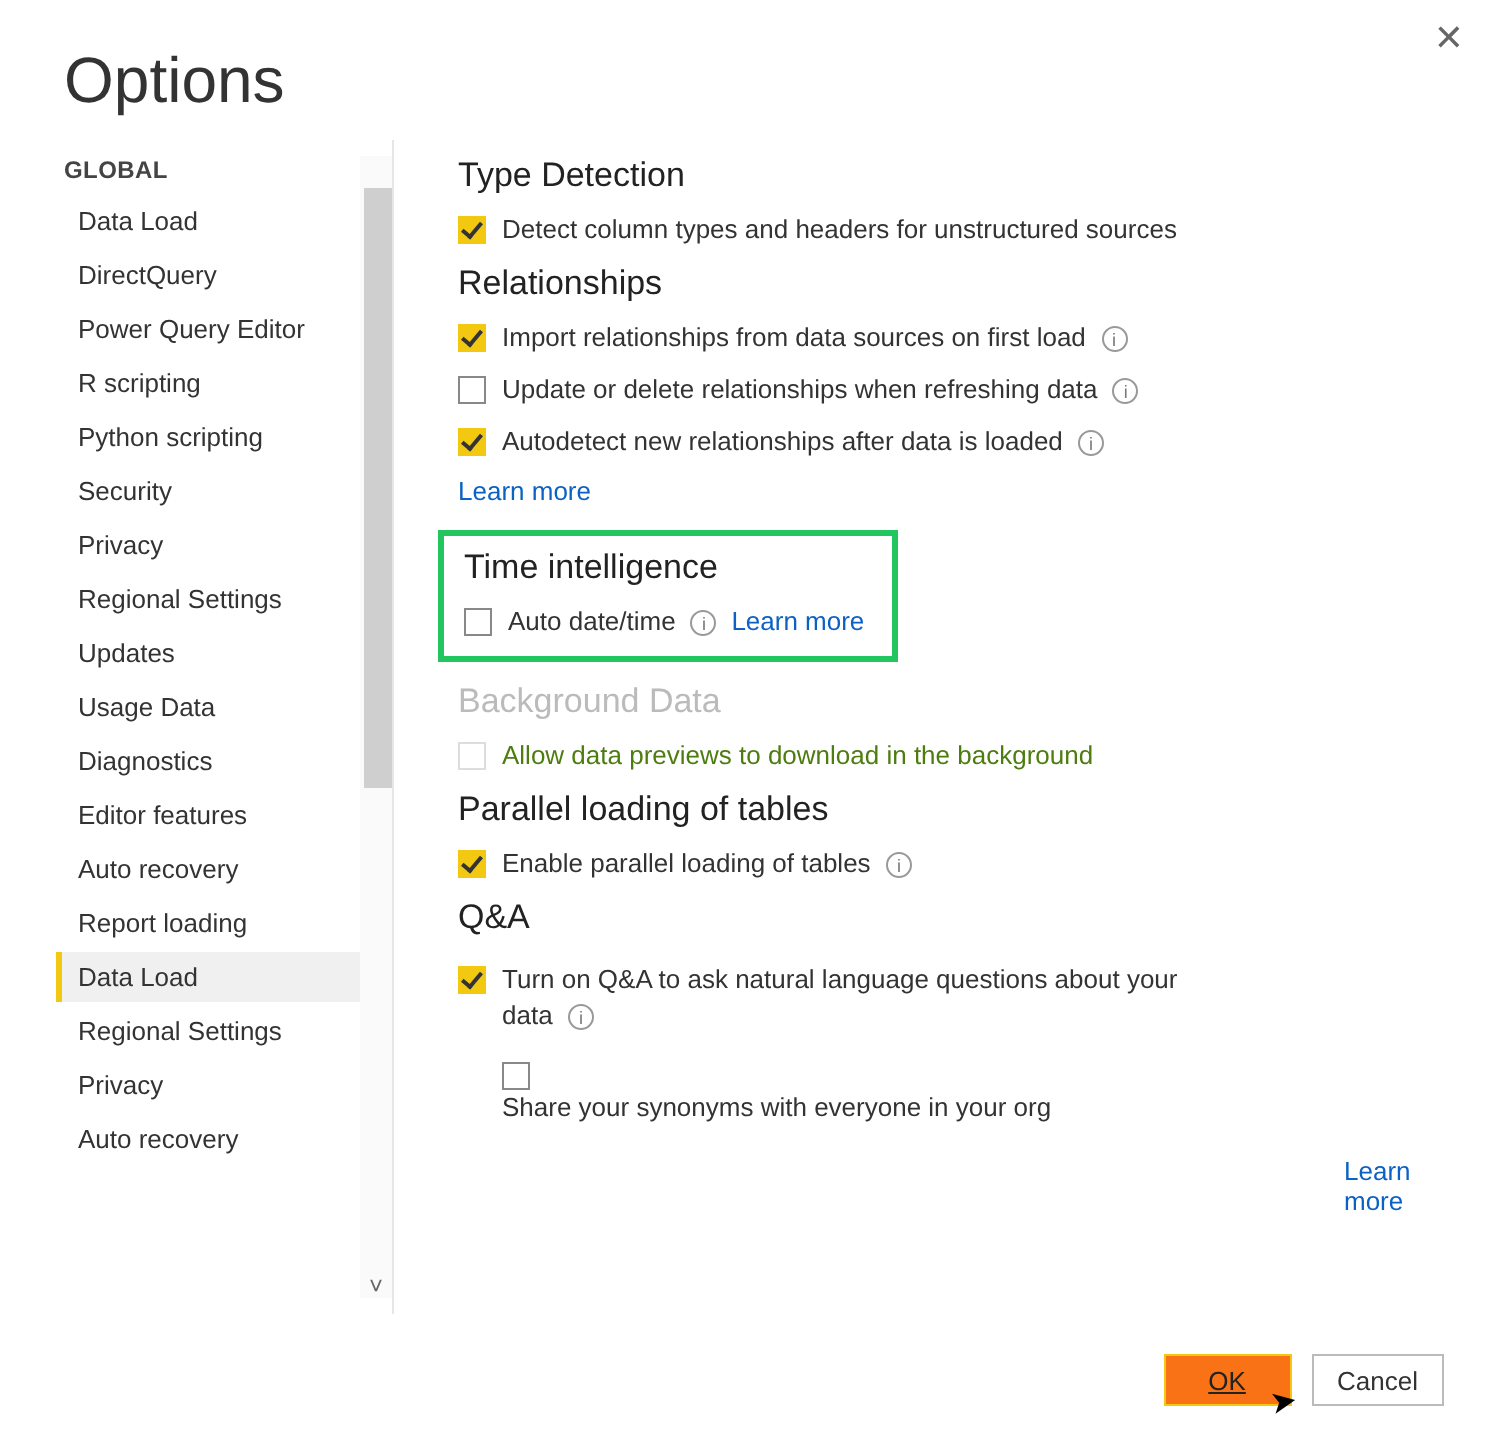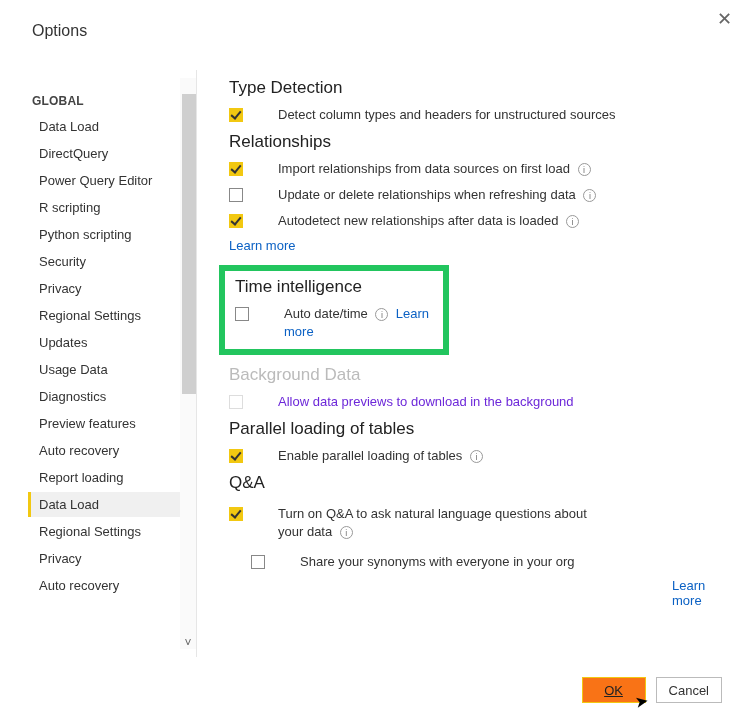--- a/index.html
+++ b/index.html
@@ -13,39 +13,39 @@
     overflow:hidden;
     position:relative;
   }
   .window { width:746px; height:717px; position:relative; }
   .close-x {
     position:absolute; top:8px; right:14px;
     font-size:18px; color:#666; cursor:pointer;
     font-weight:300; font-family:Arial,sans-serif;
   }
   .title {
-    font-size:16px; font-weight:300; color:#333;
+    font-size:32px; font-weight:300; color:#333;
     padding:22px 0 0 32px;
   }
   .body {
     display:flex; position:absolute; top:70px; left:0; right:0; bottom:60px;
   }
   .sidebar {
     width:196px; flex:0 0 196px;
     padding-left:28px;
     position:relative;
     overflow:hidden;
   }
   .sidebar-inner { height:100%; overflow:hidden; }
   .section-head {
     font-size:12px; font-weight:700; color:#444;
     letter-spacing:.2px;
     margin:14px 0 6px 4px;
   }
-  .section-head.first { margin-top:24px; }
+  .section-head.first { margin-top:8px; }
   .nav-item {
     font-size:13px; color:#333;
     padding:5px 0 5px 8px;
     margin:2px 0;
     cursor:pointer;
     border-left:3px solid transparent;
   }
   .nav-item.selected {
     background:#f0f0f0;
     border-left:3px solid #f2c811;
@@ -72,50 +72,50 @@
   }
   .grp-title {
     font-size:17px; font-weight:400; color:#222;
     margin:4px 0 8px 0;
   }
   .grp-title.disabled { color:#bbb; }
   .row {
     display:flex; align-items:flex-start;
     margin:4px 0 8px 0; font-size:13px;
   }
-  .row.disabled { color:#6d28d9; }
+  .row.disabled { color:#4d7c0f; }
   .cb {
     width:14px; height:14px; flex:0 0 14px;
     border:1px solid #888;
     margin:2px 8px 0 0;
     position:relative;
     cursor:pointer;
     background:#fff;
   }
   .cb.checked {
     background:#f2c811; border-color:#f2c811;
   }
   .cb.checked::after {
     content:""; position:absolute;
     left:3px; top:0px; width:4px; height:8px;
     border:solid #333; border-width:0 2px 2px 0;
     transform:rotate(40deg);
   }
   .cb.disabled { border-color:#ddd; cursor:default; }
-  .row .label { line-height:18px;margin-left:27px; }
+  .row .label { line-height:18px; }
   .info {
     display:inline-block; width:13px; height:13px;
     border:1px solid #999; border-radius:50%;
     font-size:9px; line-height:12px; text-align:center;
     color:#777; margin-left:4px; vertical-align:middle;
   }
   .link { color:#0b61c4; cursor:pointer; }
   .learn-standalone { margin:4px 0 12px 0; font-size:13px; }
   .highlight-box {
-    border:6px solid #22c55e;
+    border:3px solid #22c55e;
     padding:6px 10px 8px 10px;
     margin:6px 0 10px -10px;
     width:230px;
   }
   .highlight-box .grp-title { margin-top:0; }
   .qna-row {
     display:flex; align-items:flex-start;
   }
   .qna-learn {
     position:absolute; right:36px; color:#0b61c4;
@@ -130,21 +130,21 @@
     font-size:13px; display:flex; align-items:center; justify-content:center;
     cursor:pointer; padding:0 12px;
   }
   .btn.primary { background:#f97316; border:1px solid #f2c811; color:#222;text-decoration:underline; }
   .btn.secondary { background:#fff; border:1px solid #bbb; color:#333; }
   .cursor {
     position:absolute; bottom:6px; right:98px; font-size:16px;
     transform:rotate(-10deg); color:#000;
     pointer-events:none;
   }
-  .sub-indent { margin-left:22px; }
+  .sub-indent { margin-left:22px;flex-direction:column; }
 </style>
 </head>
 <body>
 
 <div class="window">
   <div class="close-x">✕</div>
   <div class="title">Options</div>
 
   <div class="body">
     <div class="sidebar">
@@ -154,21 +154,21 @@
         <div class="nav-item">DirectQuery</div>
         <div class="nav-item">Power Query Editor</div>
         <div class="nav-item">R scripting</div>
         <div class="nav-item">Python scripting</div>
         <div class="nav-item">Security</div>
         <div class="nav-item">Privacy</div>
         <div class="nav-item">Regional Settings</div>
         <div class="nav-item">Updates</div>
         <div class="nav-item">Usage Data</div>
         <div class="nav-item">Diagnostics</div>
-        <div class="nav-item">Preview features</div>
+        <div class="nav-item">Editor features</div>
         <div class="nav-item">Auto recovery</div>
         <div class="nav-item">Report loading</div>
 
         <div class="nav-item selected">Data Load</div>
         <div class="nav-item">Regional Settings</div>
         <div class="nav-item">Privacy</div>
         <div class="nav-item">Auto recovery</div>
       </div>
       <div class="varrow" style="top:6px">˄</div>
       <div class="vtrack">

